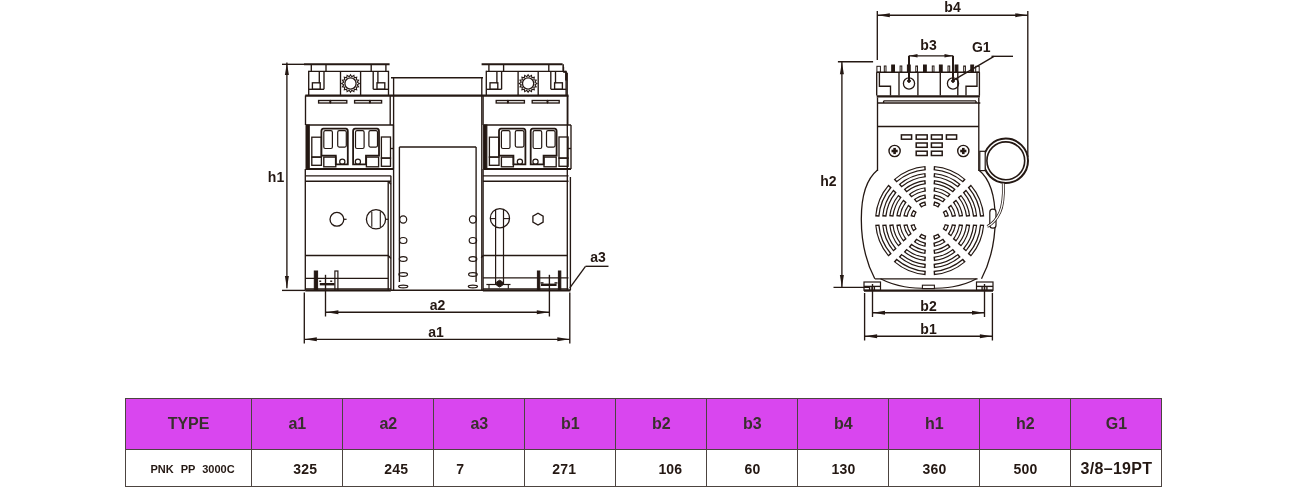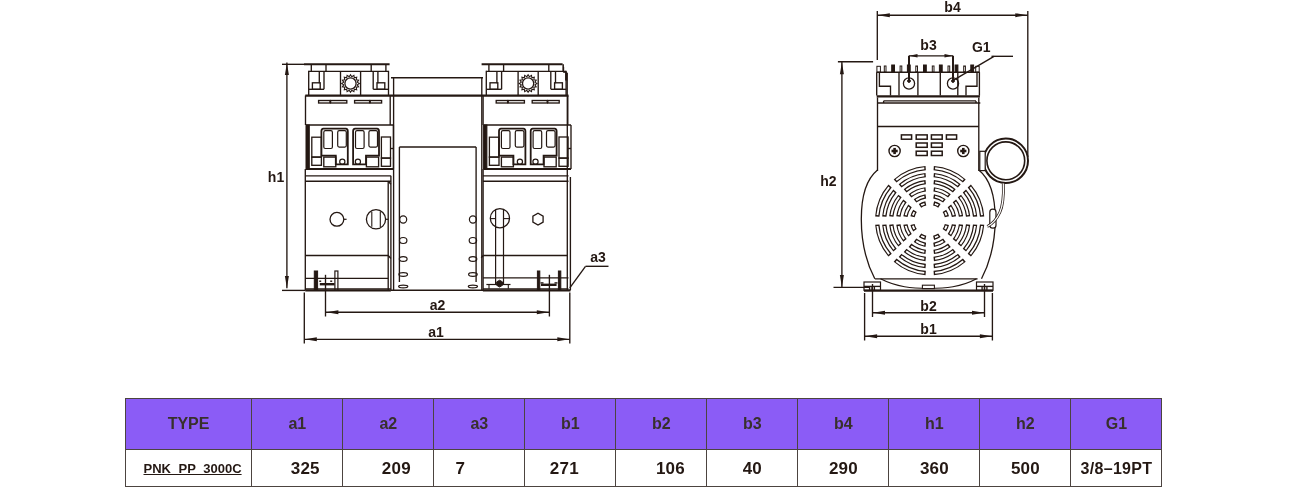--- a/index.html
+++ b/index.html
@@ -2,23 +2,23 @@
 <html><head><meta charset="utf-8">
 <style>
 html,body{margin:0;padding:0;width:1300px;height:500px;background:#fff;overflow:hidden;font-family:"Liberation Sans",sans-serif;}
 #wrap{position:relative;width:1300px;height:500px;}
 svg{position:absolute;left:0;top:0;}
 svg *{stroke:#241813;stroke-linecap:butt;}
 svg text{font-family:"Liberation Sans",sans-serif;}
 table{position:absolute;left:124.8px;top:397.7px;border-collapse:collapse;table-layout:fixed;}
 col{}
 th,td{border:1.2px solid #4c4440;text-align:center;font-size:16px;color:#38302c;}
-th{height:48px;background:#8b5cf6;font-weight:bold;}
-td{height:32px;font-weight:bold;color:#241813;font-size:17px;letter-spacing:0.2px;padding-top:3px;}
-td.tp{letter-spacing:0;word-spacing:4px;font-size:13px;text-decoration:underline;}
+th{height:48px;background:#d946ef;font-weight:bold;}
+td{height:32px;font-weight:bold;color:#241813;font-size:14px;letter-spacing:0.2px;padding-top:3px;}
+td.tp{letter-spacing:0;word-spacing:4px;font-size:11px;}
 td span{position:relative;}
 td.g1{font-size:16px;letter-spacing:0.3px;}
 </style></head><body>
 <div id="wrap">
 <svg width="1300" height="500" viewBox="0 0 1300 500" fill="none">
 
 <g>
 
 <line x1="304" y1="64.3" x2="389.6" y2="64.3" stroke-width="2"></line>
 <line x1="308.7" y1="71.3" x2="388.5" y2="71.3" stroke-width="1.35"></line>
@@ -411,24 +411,24 @@
           <th>b2</th>
           <th>b3</th>
           <th>b4</th>
           <th>h1</th>
           <th>h2</th>
           <th>G1</th>
         </tr>
 <tr>
           <td class="tp"><span style="left:4px">PNK PP 3000C</span></td>
           <td><span style="left:8px">325</span></td>
-          <td><span style="left:8px">209</span></td>
+          <td><span style="left:8px">245</span></td>
           <td><span style="left:-19px">7</span></td>
           <td><span style="left:-6px">271</span></td>
           <td><span style="left:9px">106</span></td>
-          <td>40</td>
-          <td>290</td>
+          <td>60</td>
+          <td>130</td>
           <td>360</td>
           <td>500</td>
           <td class="g1">3/8–19PT</td>
         </tr>
 </tbody>
     </table>
 </div>
 </body></html>

